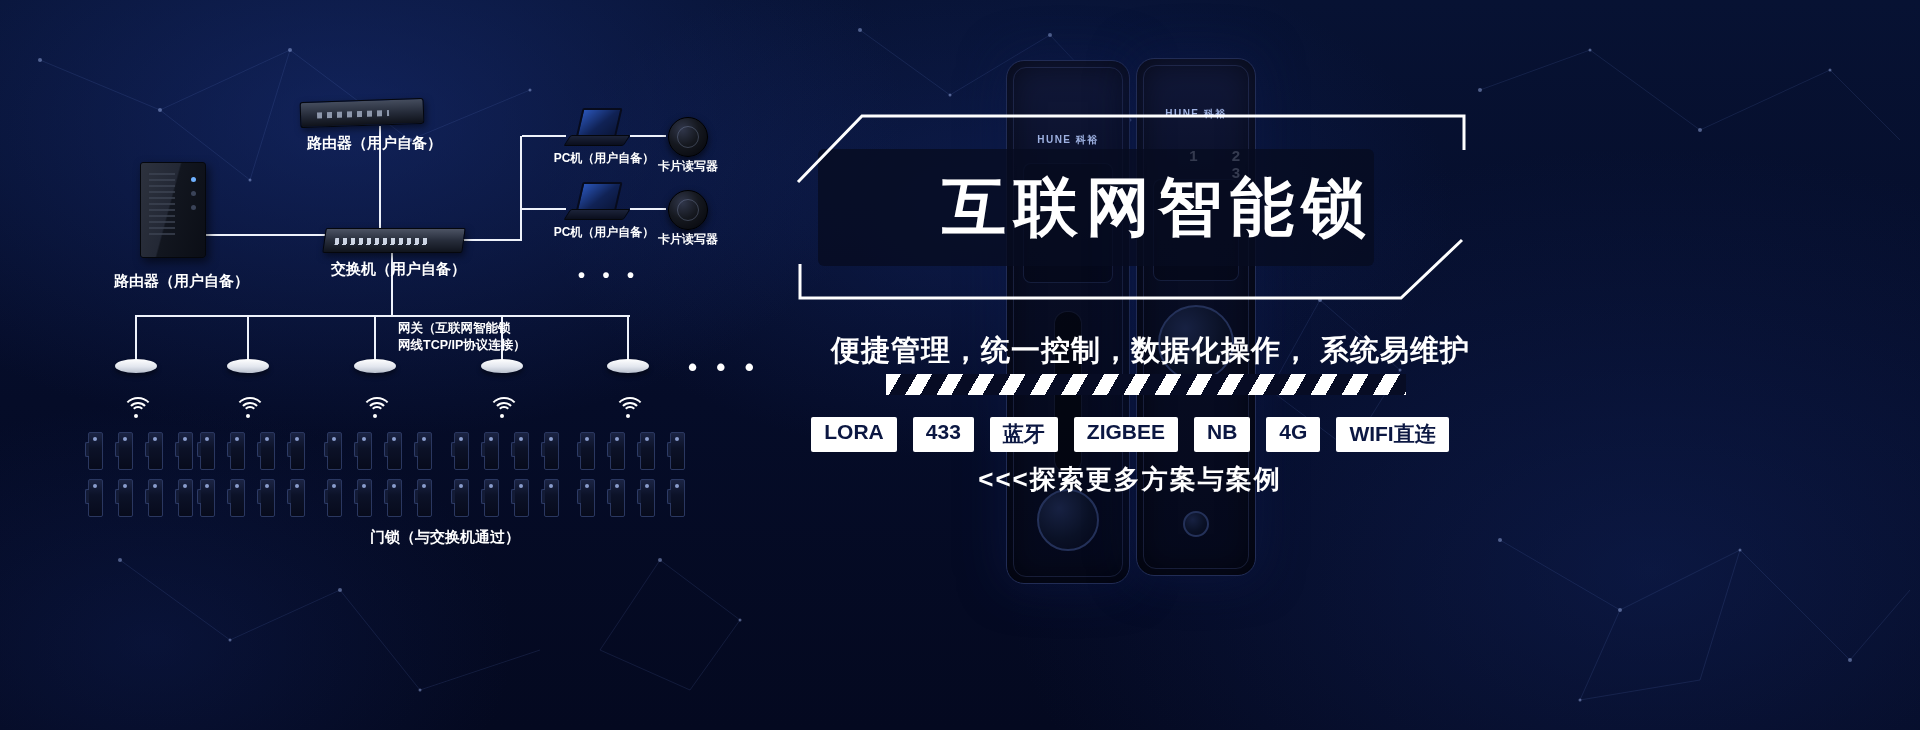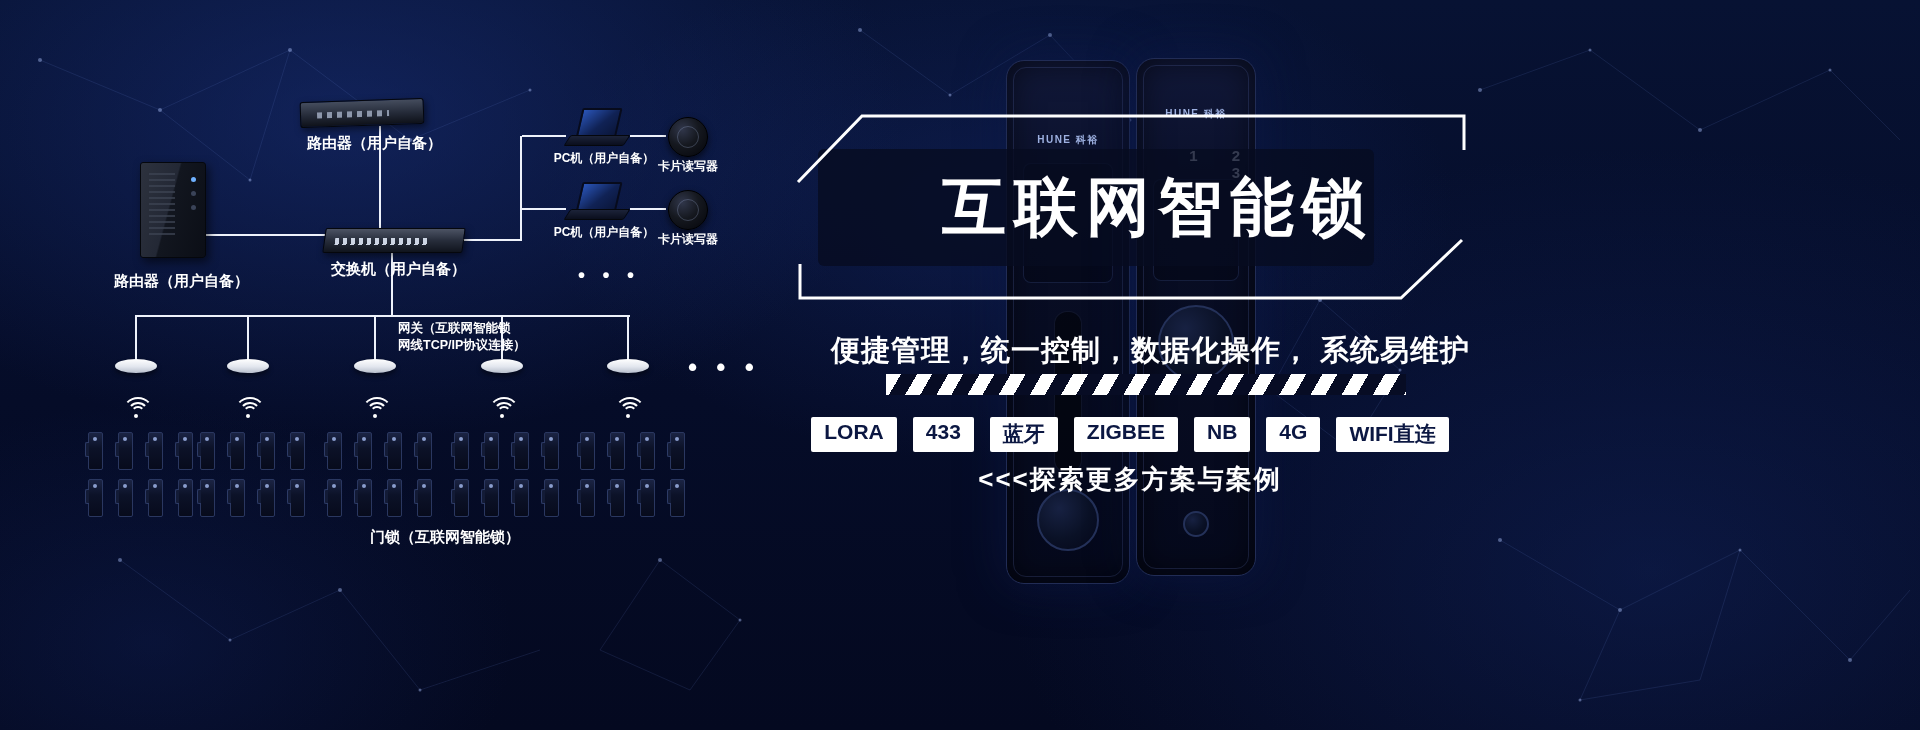--- a/index.html
+++ b/index.html
@@ -314,21 +314,21 @@
           <i class="lk"></i>
         </div>
       <div class="lockrow">
           <i class="lk"></i>
           <i class="lk"></i>
           <i class="lk"></i>
           <i class="lk"></i>
         </div>
     </div>
 
-    <div class="lbl" style="left:240px;top:528px;width:280px">门锁（互联网智能锁）</div>
+    <div class="lbl" style="left:240px;top:528px;width:280px">门锁（与交换机通过）</div>
   </div>
 
   <div>
 
     <div class="plock" style="left:1006px;top:60px;width:122px;height:522px">
       <div class="pbrand" style="top:72px">HUNE 科裕</div>
       <div class="pscreen" style="top:102px;height:118px"></div>
       <div class="pslot" style="top:250px;height:160px"></div>
       <div class="pknob" style="top:428px;width:58px;height:58px"></div>
     </div>

